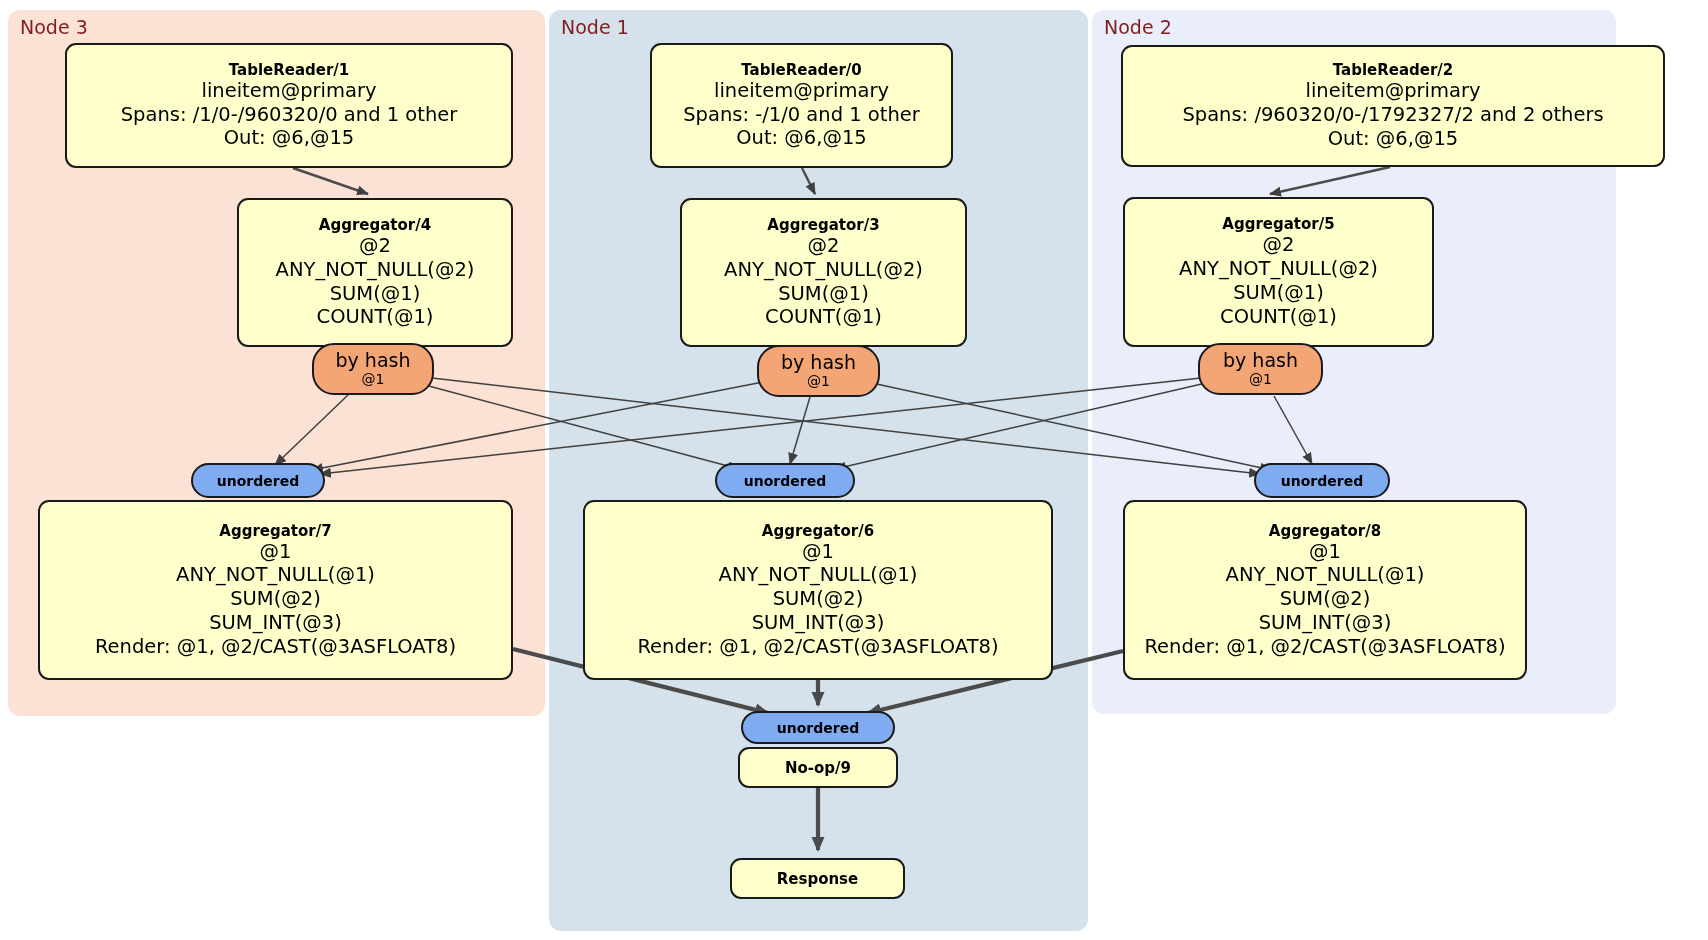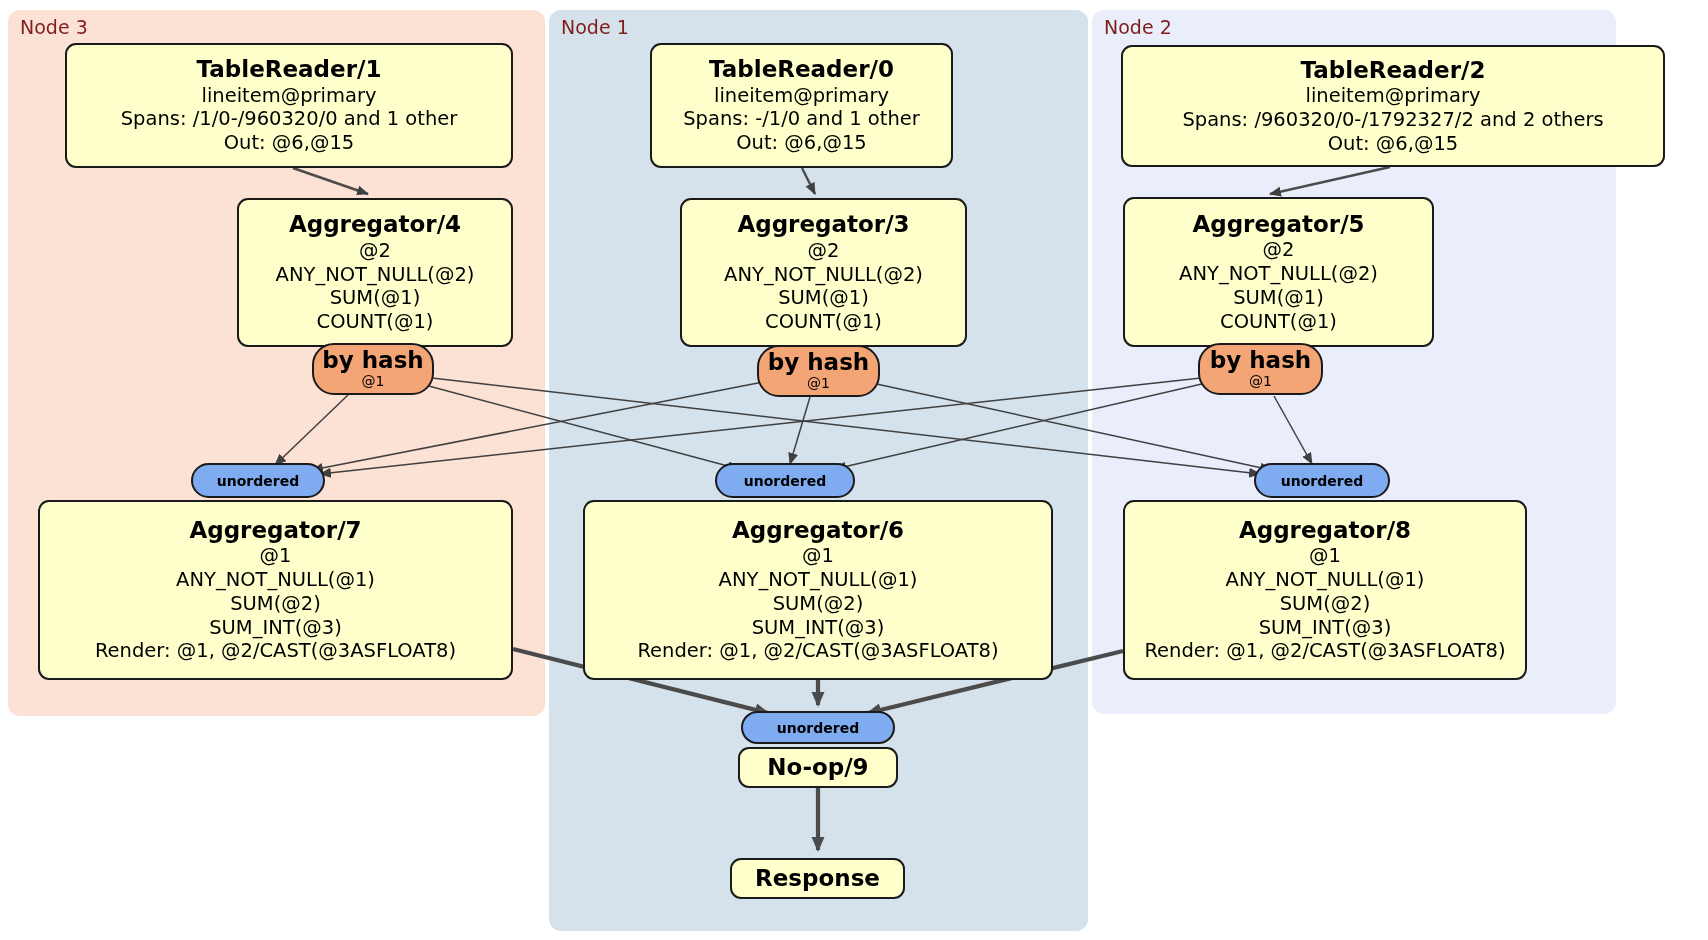--- a/index.html
+++ b/index.html
@@ -11,38 +11,38 @@
   .region-label{position:absolute;top:6px;left:12px;font-size:19px;color:#7f1d1d;}
   #region-node3{left:8px;top:10px;width:537px;height:706px;background:#fce1d5;}
   #region-node1{left:549px;top:10px;width:539px;height:921px;background:#d5e2eb;}
   #region-node2{left:1092px;top:10px;width:524px;height:704px;background:#e9eefa;}
   #edges{position:absolute;left:0;top:0;z-index:2;}
   .pbox{
     position:absolute;z-index:3;background:#ffffcc;border:2px solid #1a1a1a;border-radius:11px;
     display:flex;flex-direction:column;justify-content:center;align-items:center;
     text-align:center;box-sizing:border-box;
   }
-  .pbox .title{font-size:23px;font-weight:bold;line-height:1.2;}
+  .pbox .title{font-size:15px;font-weight:bold;line-height:1.2;}
   .pbox .ln{font-size:19.5px;line-height:1.22;white-space:nowrap;}
   #box-tr1{left:65px;top:43px;width:448px;height:125px;}
   #box-tr0{left:650px;top:43px;width:303px;height:125px;}
   #box-tr2{left:1121px;top:45px;width:544px;height:122px;}
   #box-agg4{left:237px;top:198px;width:276px;height:149px;}
   #box-agg3{left:680px;top:198px;width:287px;height:149px;}
   #box-agg5{left:1123px;top:197px;width:311px;height:150px;}
   #box-agg7{left:38px;top:500px;width:475px;height:180px;}
   #box-agg6{left:583px;top:500px;width:470px;height:180px;}
   #box-agg8{left:1123px;top:500px;width:404px;height:180px;}
   #box-noop{left:738px;top:747px;width:160px;height:41px;}
   #box-response{left:730px;top:858px;width:175px;height:41px;}
   .router{
     position:absolute;z-index:4;background:#f4a576;border:2px solid #1a1a1a;border-radius:22px;
     display:flex;flex-direction:column;justify-content:center;align-items:center;box-sizing:border-box;
   }
-  .router .r-label{font-size:23px;font-weight:bold;line-height:1.1;}
+  .router .r-label{font-size:19px;font-weight:normal;line-height:1.1;}
   .router .r-detail{font-size:14px;line-height:1.2;}
   #router-b4{left:312px;top:343px;width:122px;height:52px;}
   #router-b3{left:757px;top:345px;width:123px;height:52px;}
   #router-b5{left:1198px;top:343px;width:125px;height:52px;}
   .sync{
     position:absolute;z-index:4;background:#7fabf0;border:2px solid #1a1a1a;border-radius:18px;
     display:flex;justify-content:center;align-items:center;box-sizing:border-box;
     font-size:14px;font-weight:bold;
   }
   #sync-u7{left:191px;top:463px;width:134px;height:35px;}

